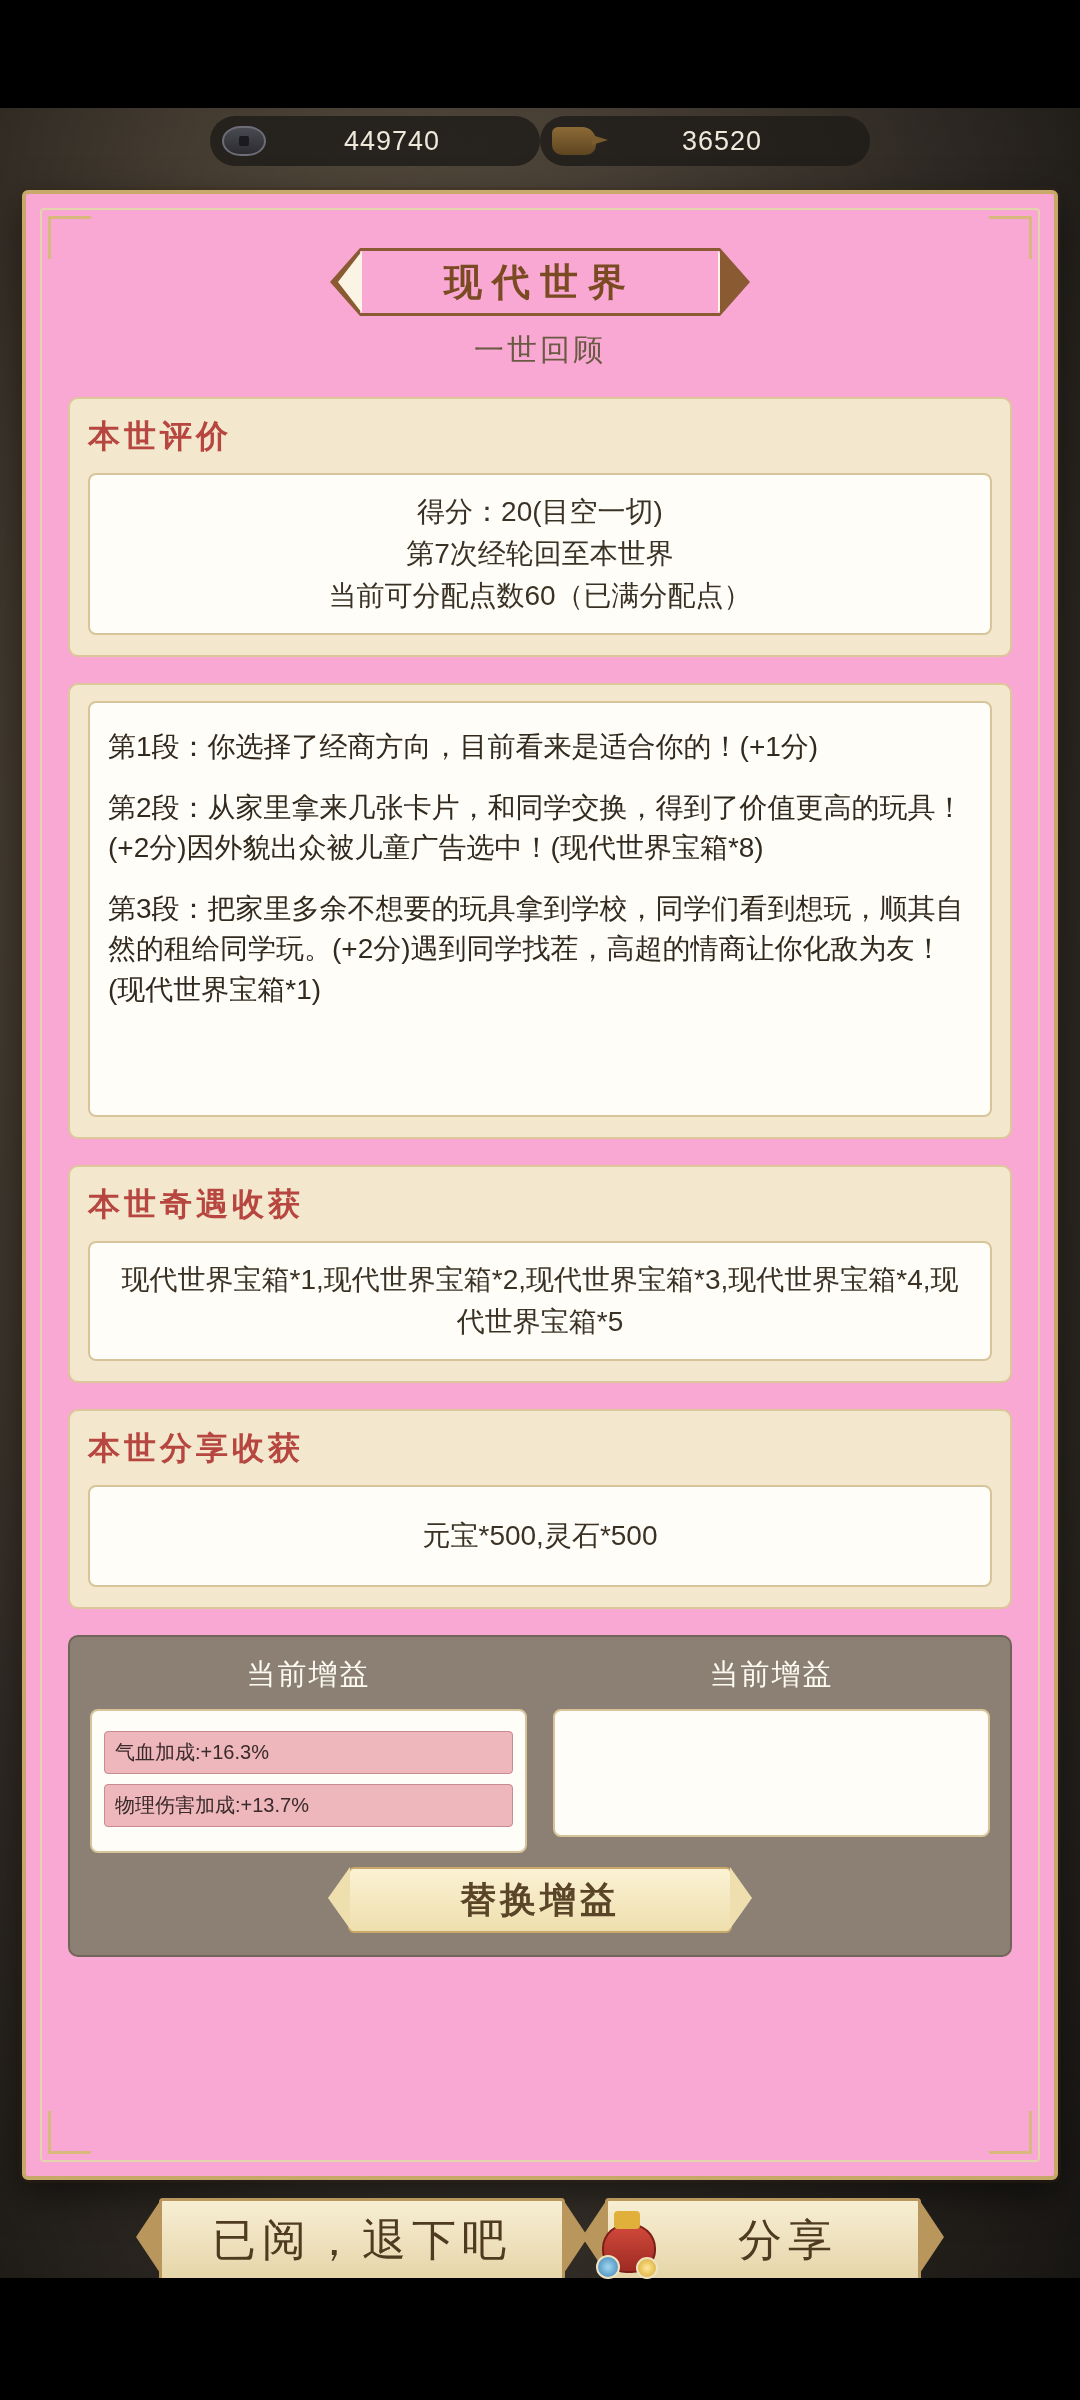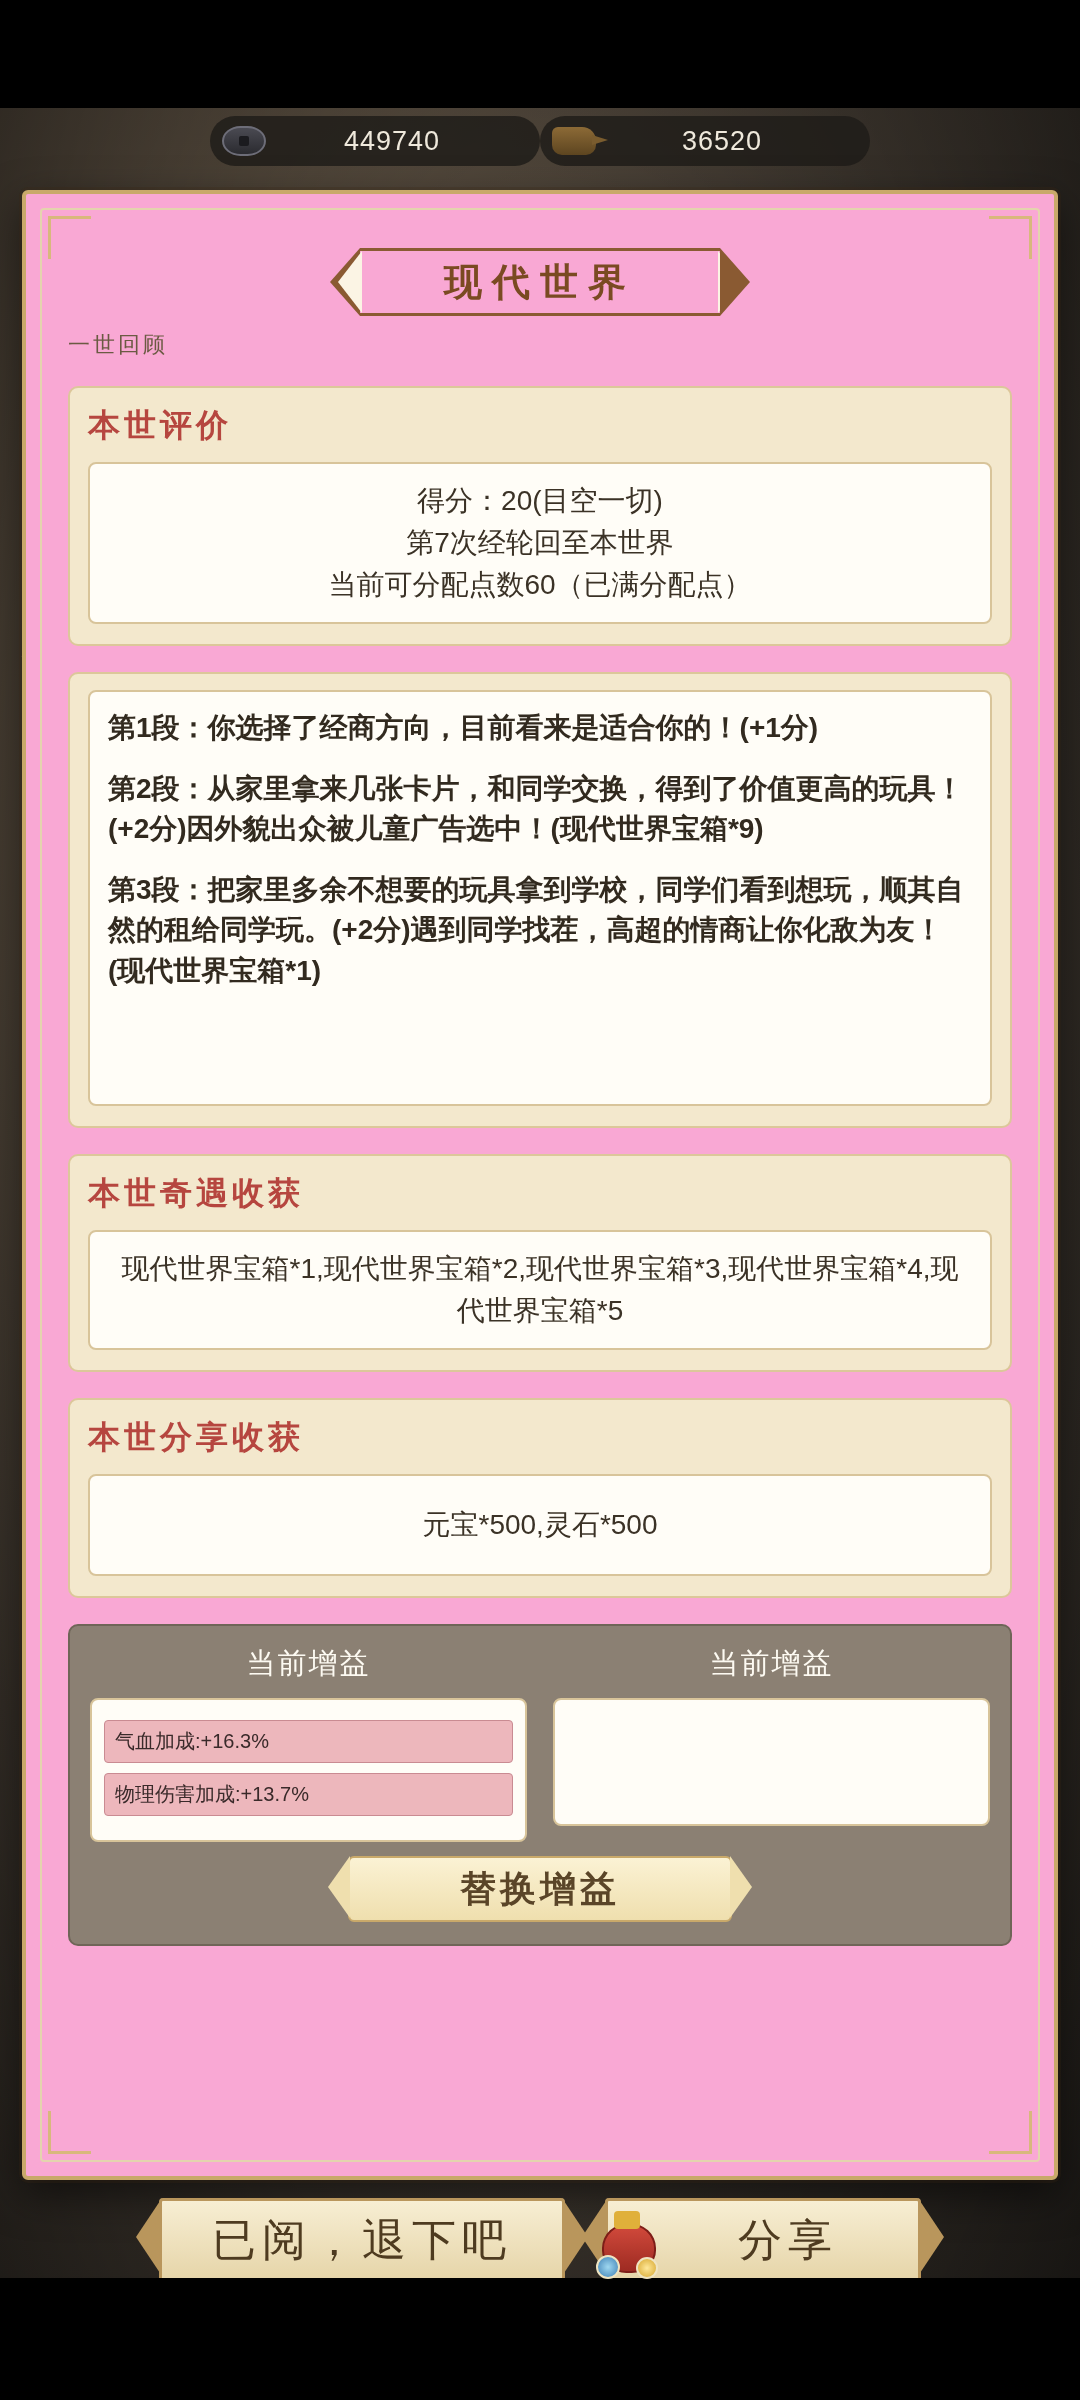--- a/index.html
+++ b/index.html
@@ -201,21 +201,22 @@
   .ribbon-mask-r { right: -22px; border-left: 24px solid #fbf4e4; }
   #title-text {
     font-size: 38px;
     letter-spacing: 10px;
     color: #7a4a22;
     font-weight: bold;
     position: relative;
     z-index: 2;
   }
   #subtitle {
-    font-size: 22px;
+    text-align: center;
+    font-size: 30px;
     color: #6b5a43;
     margin-top: 14px;
     letter-spacing: 3px;
   }
 
   
   .section {
     margin-top: 26px;
     background: #f3e8cd;
     border: 2px solid #dcc79a;
@@ -242,25 +243,24 @@
   .box.center { text-align: center; }
 
   .eval-line { }
 
   .exp-box {
     height: 380px;
     overflow: hidden;
     position: relative;
   }
   .exp-para {
-    margin: 0 0 20px 0;
+    margin: 8px 0 20px 0;
     font-size: 28px;
     line-height: 1.45;
     color: #322a1f;
-    font-weight: bold;
   }
   .exp-para:last-child { margin-bottom: 0; }
 
   .loot-box { text-align: center; line-height: 1.5; }
 
   
   #buff-panel {
     margin-top: 26px;
     background: #8b8073;
     border: 2px solid #6f6558;
@@ -457,21 +457,21 @@
         <div class="box center">
           <div class="eval-line">得分：20(目空一切)</div>
           <div class="eval-line">第7次经轮回至本世界</div>
           <div class="eval-line">当前可分配点数60（已满分配点）</div>
         </div>
       </div>
 
       <div class="section">
         <div class="box exp-box">
           <p class="exp-para">第1段：你选择了经商方向，目前看来是适合你的！(+1分)</p>
-          <p class="exp-para">第2段：从家里拿来几张卡片，和同学交换，得到了价值更高的玩具！(+2分)因外貌出众被儿童广告选中！(现代世界宝箱*9)</p>
+          <p class="exp-para">第2段：从家里拿来几张卡片，和同学交换，得到了价值更高的玩具！(+2分)因外貌出众被儿童广告选中！(现代世界宝箱*8)</p>
           <p class="exp-para">第3段：把家里多余不想要的玩具拿到学校，同学们看到想玩，顺其自然的租给同学玩。(+2分)遇到同学找茬，高超的情商让你化敌为友！(现代世界宝箱*1)</p>
         </div>
       </div>
 
       <div class="section">
         <div class="section-title">本世奇遇收获</div>
         <div class="box loot-box">现代世界宝箱*1,现代世界宝箱*2,现代世界宝箱*3,现代世界宝箱*4,现代世界宝箱*5</div>
       </div>
 
       <div class="section">

